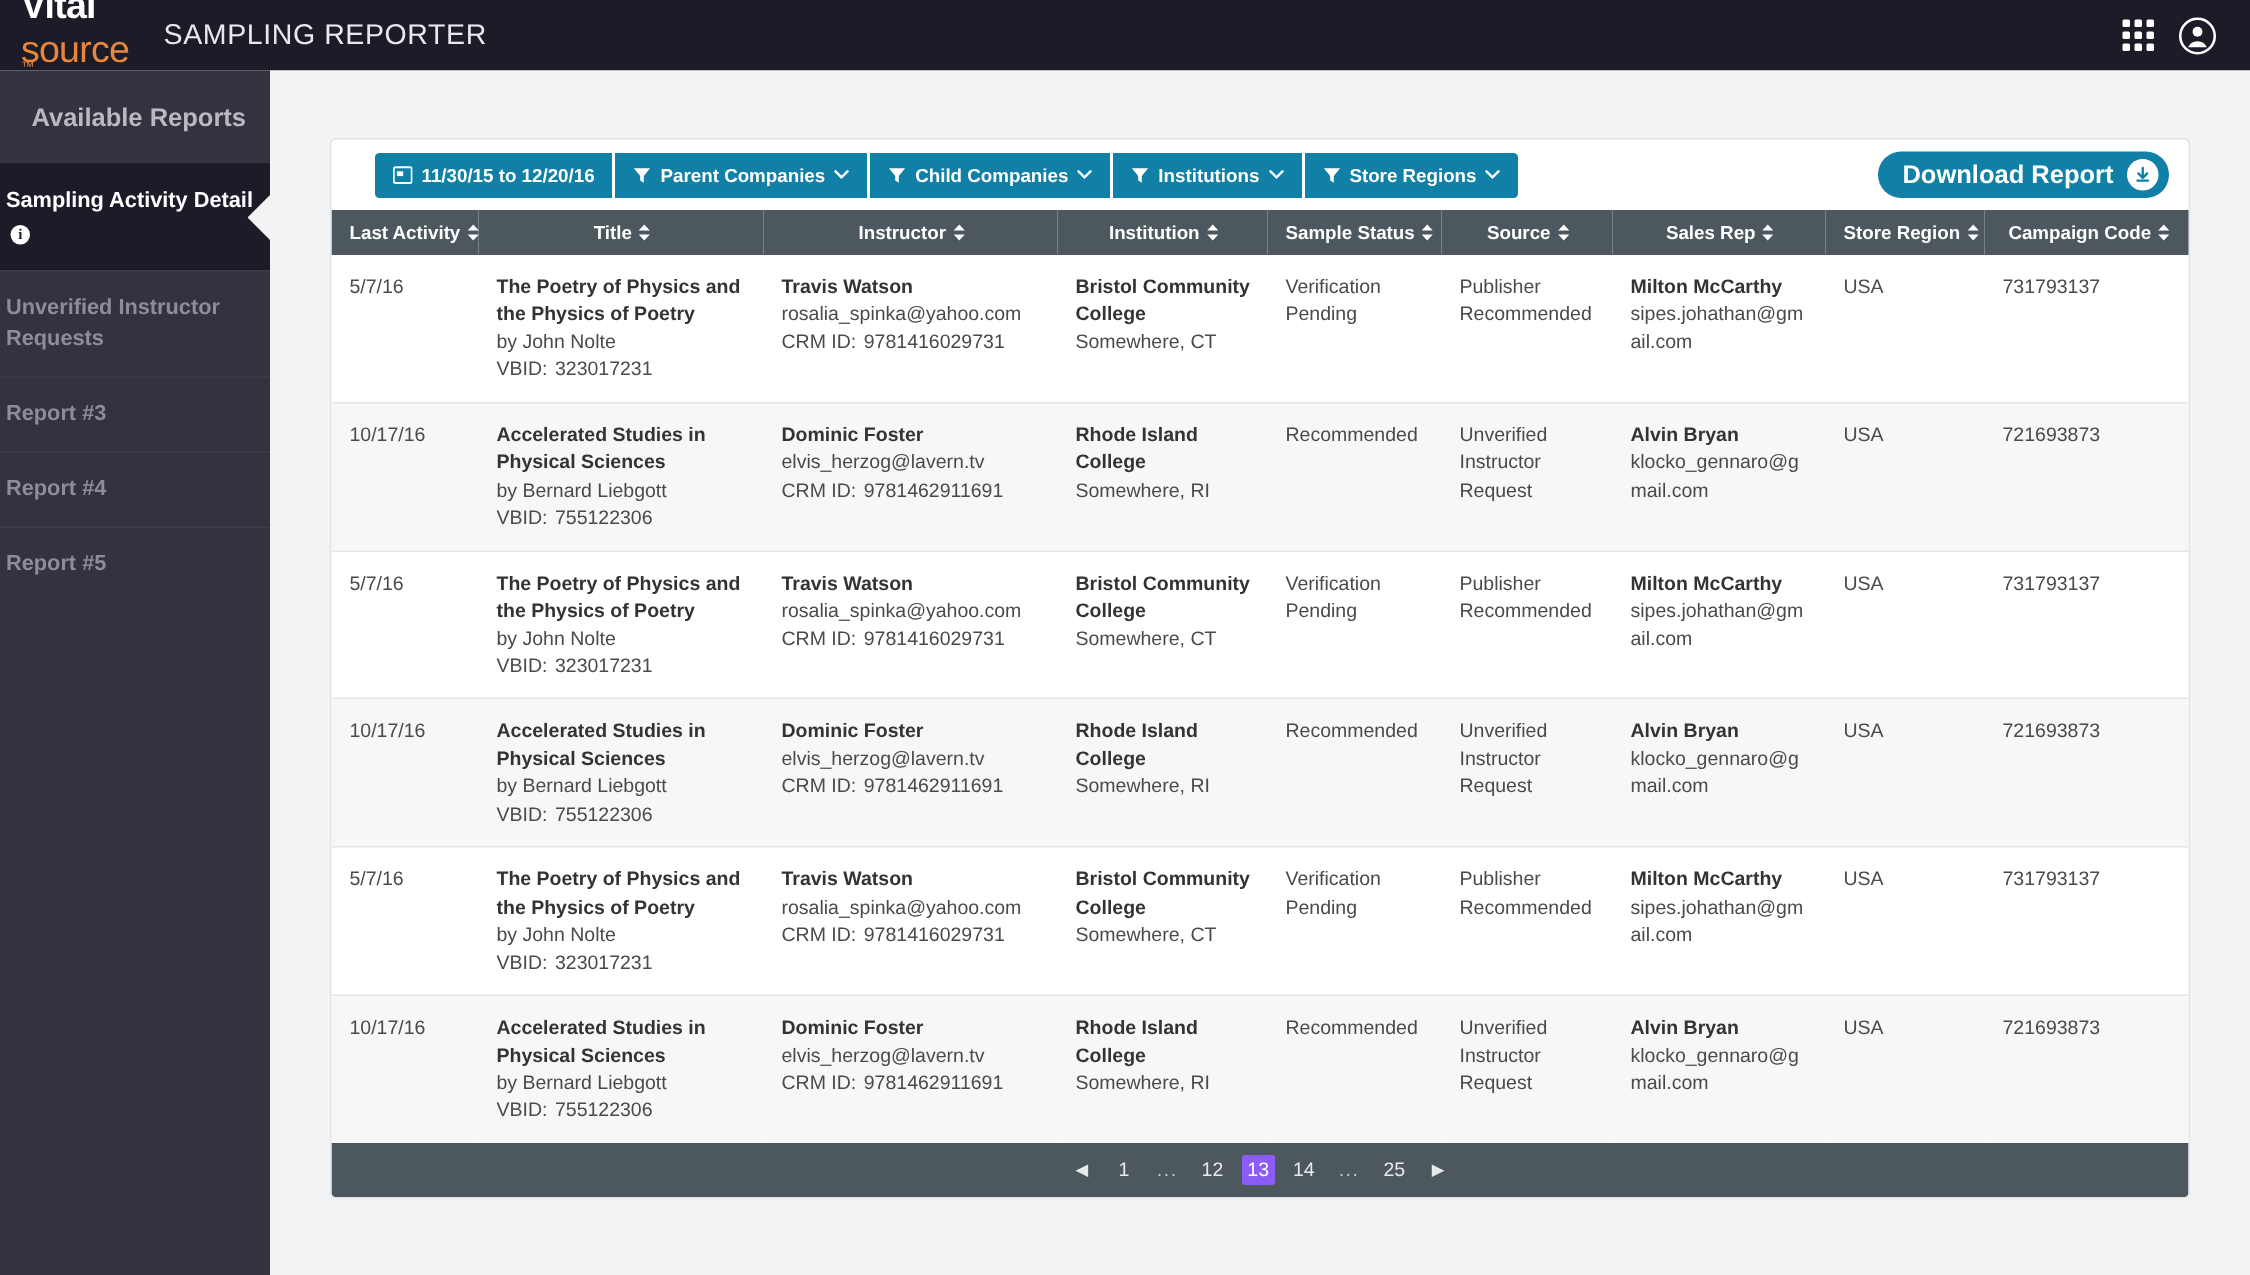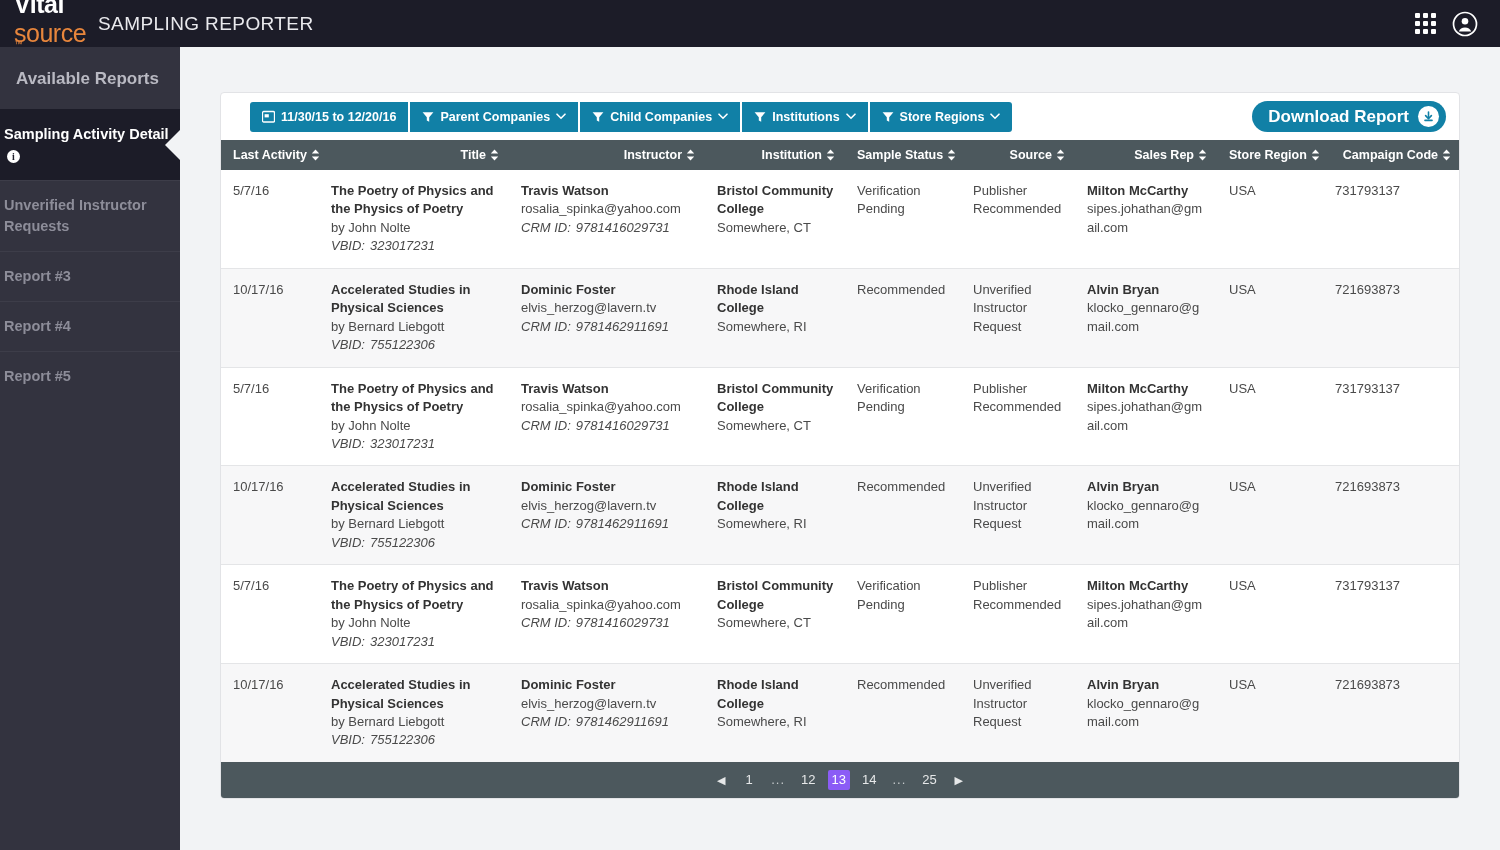--- a/index.html
+++ b/index.html
@@ -50,21 +50,21 @@
     color: #e8863c;
     vertical-align: super;
     position: relative;
     top: -9px;
     left: 0px;
   }
   .app-title {
     font-size: 19px;
     color: #e9e9ed;
     letter-spacing: 0.4px;
-    margin-left: 12px;
+    margin-left: 23px;
     font-weight: 400;
   }
   .topbar-right {
     margin-left: auto;
     display: flex;
     align-items: center;
     gap: 16px;
     margin-right: 22px;
   }
   .grid-icon {
@@ -88,20 +88,21 @@
     top: 47px; left: 0;
     width: 180px;
     height: 803px;
     background: #33333f;
   }
   .sidebar-title {
     color: #b9b9c2;
     font-size: 17px;
     font-weight: bold;
     padding: 22px 16px 20px 16px;
+    text-align: right;
   }
   .sidebar-item {
     position: relative;
     padding: 14px 4px;
     font-size: 14.5px;
     font-weight: bold;
     color: #8d8d99;
     line-height: 1.45;
     border-top: 1px solid #3d3d49;
     cursor: pointer;
@@ -227,21 +228,21 @@
   table.report {
     width: 100%;
     border-collapse: collapse;
     table-layout: fixed;
   }
   table.report thead th {
     background: #4c585d;
     color: #ffffff;
     font-size: 12.5px;
     font-weight: bold;
-    text-align: right;
+    text-align: center;
     padding: 8px 10px 8px 12px;
     height: 30px;
     white-space: nowrap;
     cursor: pointer;
     margin-top: 20px;
   }
   .th-inner { display: inline-flex; align-items: center; gap: 4px; }
   .sort-icon { display: inline-block; flex: none; }
 
   table.report tbody td {
@@ -260,21 +261,21 @@
   .c-instr   { width: 196px; }
   .c-inst    { width: 140px; }
   .c-status  { width: 116px; }
   .c-source  { width: 114px; }
   .c-rep     { width: 142px; }
   .c-region  { width: 106px; }
   .c-camp    { width: 138px; }
 
   .strong { font-weight: bold; color: #333333; }
   .sub { color: #4a4a4a; }
-  .label-pair { white-space: nowrap; font-style: italic; }
+  .label-pair { white-space: nowrap; }
   .label-pair .lbl { color: #4a4a4a; }
   .label-pair .val { margin-left: 5px; }
   .wrapmail { word-break: break-all; }
 
   
   .pagination {
     background: #4c585d;
     height: 36px;
     display: flex;
     align-items: center;

